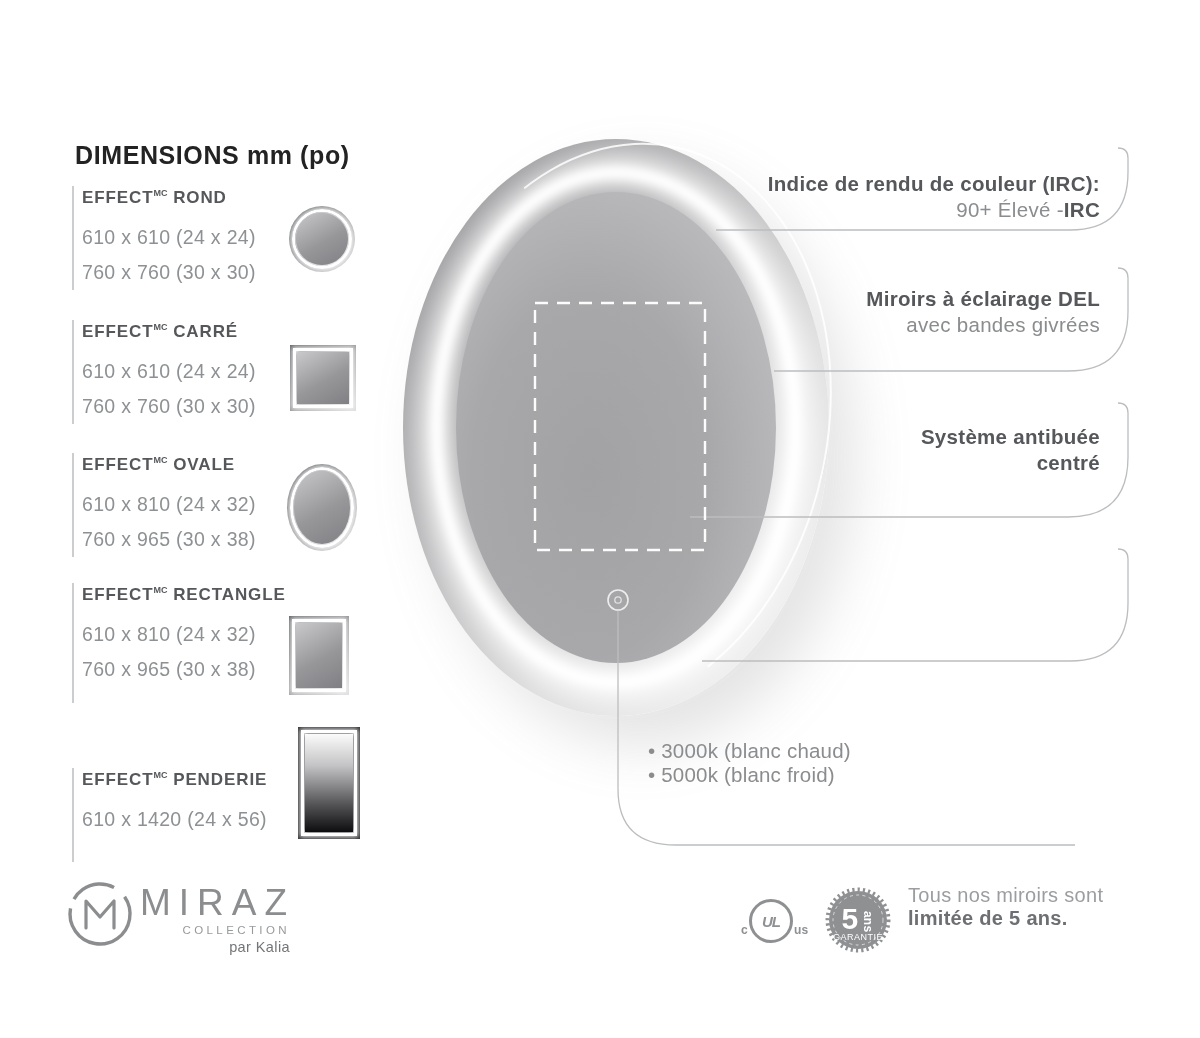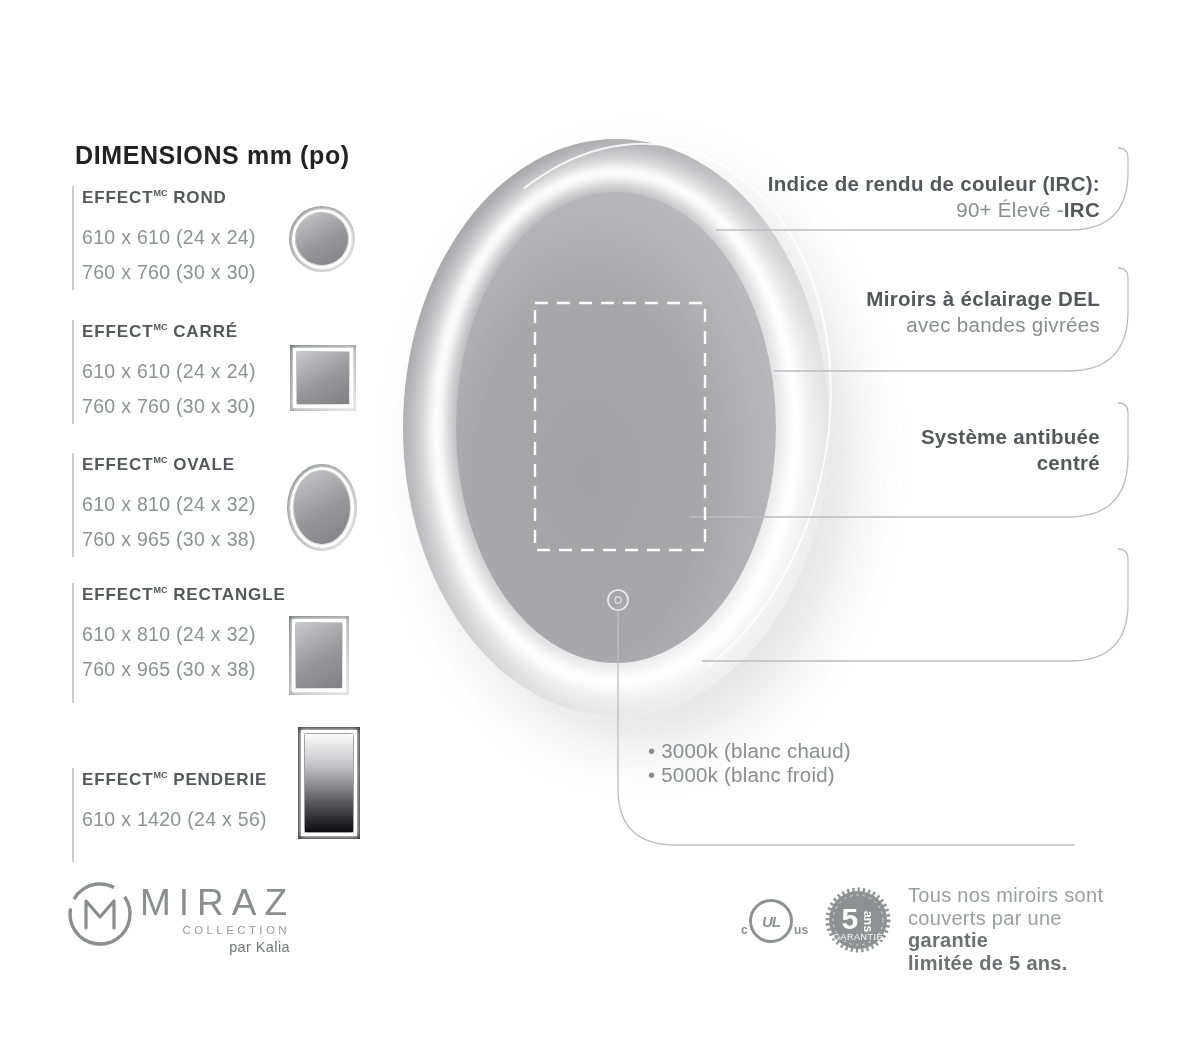--- a/index.html
+++ b/index.html
@@ -194,17 +194,16 @@
     <circle cx="35" cy="35" r="29" fill="#8e9092"></circle>
     <circle cx="35" cy="35" r="30.5" fill="none" stroke="#8e9092" stroke-width="4" stroke-dasharray="2.2 3.1"></circle>
     <circle cx="35" cy="35" r="25" fill="none" stroke="#ffffff" stroke-width="1" stroke-dasharray="3 3.4" opacity="0.65"></circle>
     <text x="27" y="44" font-size="30" font-weight="bold" fill="#ffffff" text-anchor="middle" font-family="Liberation Sans, sans-serif">5</text>
     <text x="41" y="26" font-size="12" font-weight="bold" fill="#ffffff" font-family="Liberation Sans, sans-serif" transform="rotate(90 41 26)">ans</text>
     <text x="35" y="55" font-size="9" fill="#ffffff" text-anchor="middle" letter-spacing="0.5" font-family="Liberation Sans, sans-serif">GARANTIE</text>
   </svg>
 
   <div class="warranty">
     <div class="w-l">Tous nos miroirs sont</div>
-    <div class="w-l"><span>couverts par une </span><span class="w-b">garantie</span></div>
     <div class="w-l w-b">limitée de 5 ans.</div>
   </div>
 
 </div>
 
 </body></html>

